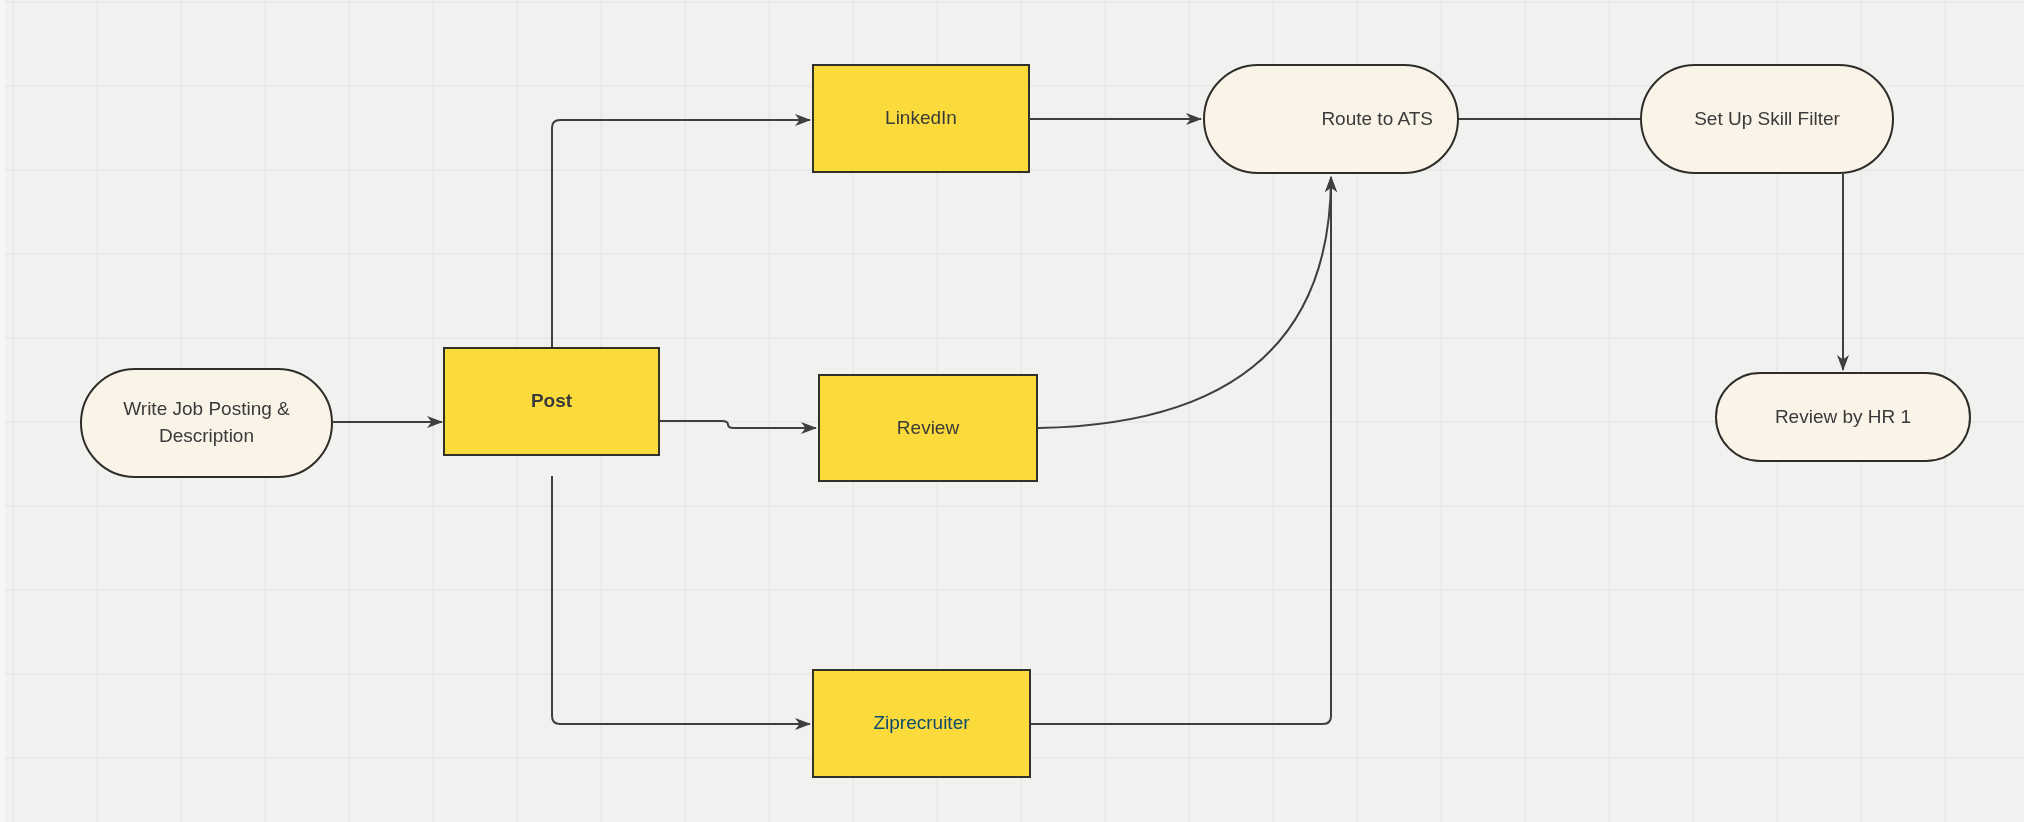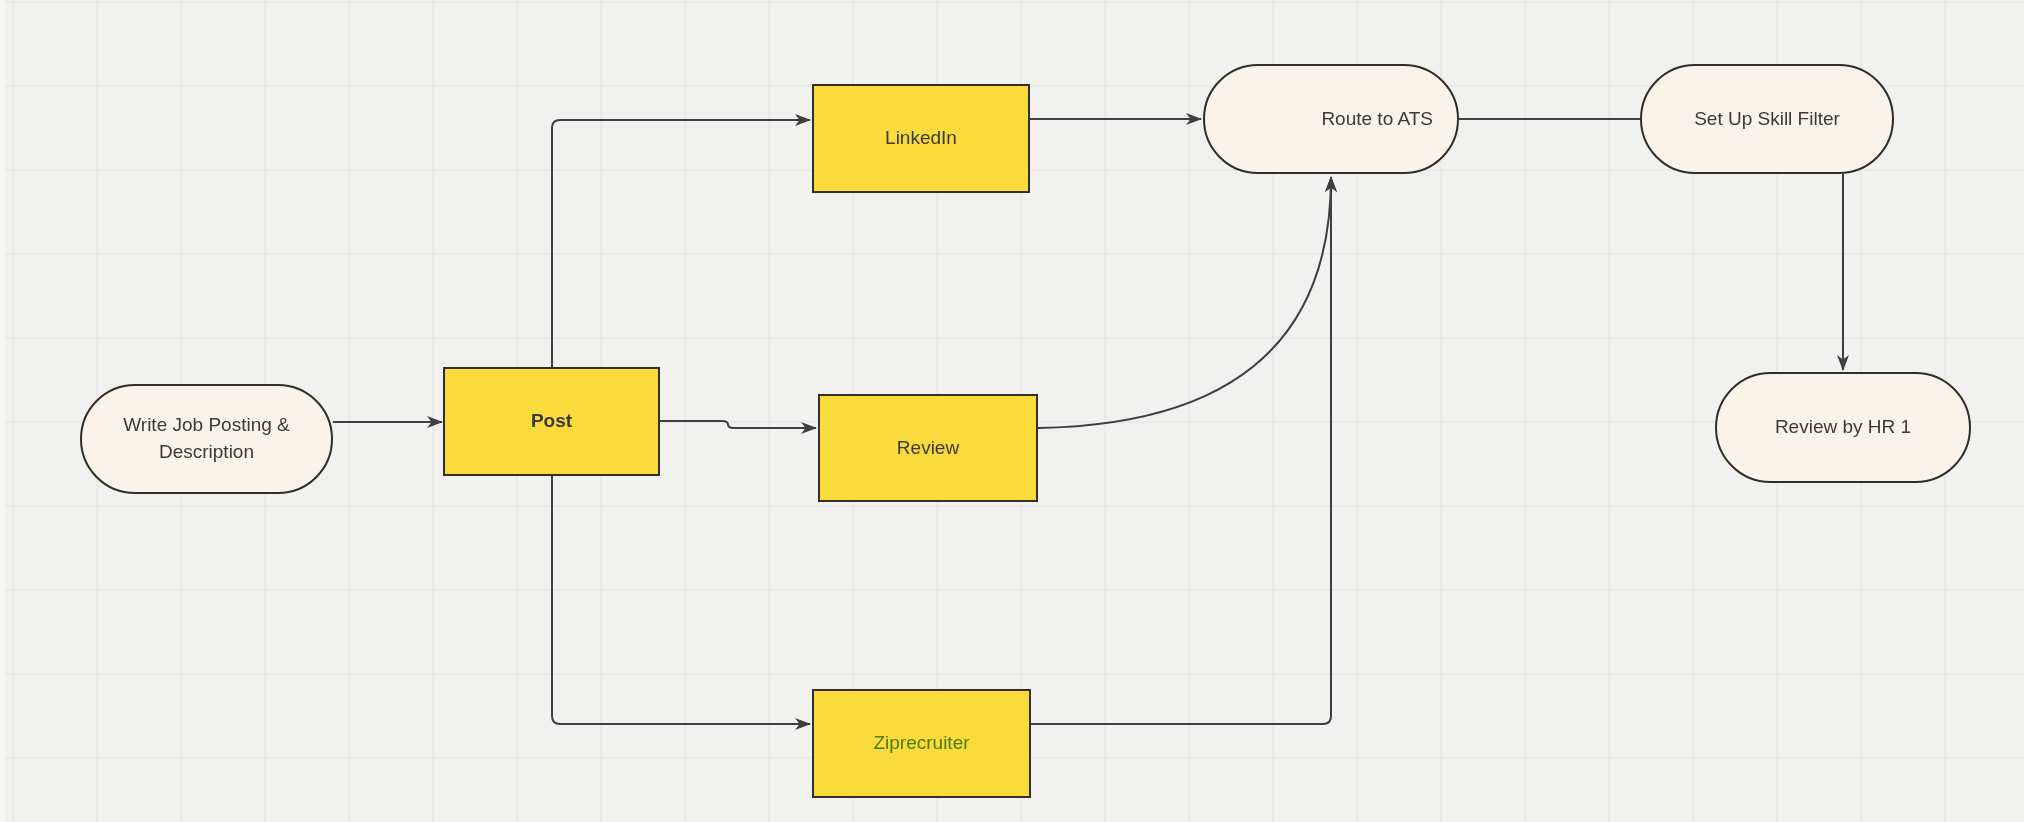--- a/index.html
+++ b/index.html
@@ -51,21 +51,20 @@
     line-height: 1.4;
     cursor: default;
   }
   .node .node-label {
     display: block;
     padding: 0 24px;
   }
   .node.process {
     border-style: solid;
     border-width: 2px;
-    margin-top: 20px;
   }
   .node.terminator {
     border-style: solid;
     border-width: 2px;
     border-radius: 56px;
   }
 </style>
 </head>
 <body>
 
@@ -83,38 +82,38 @@
         <path class="connector" d="M660,421 H722 Q728,421 728,424.5 Q728,428 734,428 H816" stroke="#3F3F3F" marker-end="url(#arrow)"></path>
         <path class="connector" d="M552,476 V716 Q552,724 560,724 H810" stroke="#3F3F3F" marker-end="url(#arrow)"></path>
         <path class="connector" d="M1030,119 H1201" stroke="#3F3F3F" marker-end="url(#arrow)"></path>
         <path class="connector" d="M1038,428 Q1331,423 1331,177" stroke="#3F3F3F" marker-end="url(#arrow)"></path>
         <path class="connector" d="M1031,724 H1323 Q1331,724 1331,716 V177" stroke="#3F3F3F" marker-end="url(#arrow)"></path>
         <path class="connector" d="M1459,119 H1714" stroke="#3F3F3F" marker-end="url(#arrow)"></path>
         <path class="connector" d="M1843,174 V370" stroke="#3F3F3F" marker-end="url(#arrow)"></path>
       </g>
   </svg>
   <div id="node-layer">
-      <div class="node terminator" style="left: 80px; top: 384px; width: 253px; height: 110px; color: rgb(58, 58, 58); background: rgb(250, 243, 232); border-color: rgb(46, 45, 42);">
+      <div class="node terminator" style="left: 80px; top: 368px; width: 253px; height: 110px; color: rgb(58, 58, 58); background: rgb(250, 243, 232); border-color: rgb(46, 45, 42);">
         <span class="node-label">Write Job Posting &amp; Description</span>
       </div>
       <div class="node process" style="left: 443px; top: 347px; width: 217px; height: 109px; color: rgb(58, 58, 58); background: rgb(251, 219, 60); border-color: rgb(50, 48, 42); font-weight: bold;">
         <span class="node-label">Post</span>
       </div>
       <div class="node process" style="left: 812px; top: 64px; width: 218px; height: 109px; color: rgb(58, 58, 58); background: rgb(251, 219, 60); border-color: rgb(50, 48, 42);">
         <span class="node-label">LinkedIn</span>
       </div>
       <div class="node process" style="left: 818px; top: 374px; width: 220px; height: 108px; color: rgb(58, 58, 58); background: rgb(251, 219, 60); border-color: rgb(50, 48, 42);">
         <span class="node-label">Review</span>
       </div>
-      <div class="node process" style="left: 812px; top: 669px; width: 219px; height: 109px; color: #4d7c0f; background: rgb(251, 219, 60); border-color: rgb(50, 48, 42);">
+      <div class="node process" style="left: 812px; top: 669px; width: 219px; height: 109px; color: #0c4a6e; background: rgb(251, 219, 60); border-color: rgb(50, 48, 42);">
         <span class="node-label">Ziprecruiter</span>
       </div>
       <div class="node terminator" style="left: 1203px; top: 64px; width: 256px; height: 110px; color: rgb(58, 58, 58); background: rgb(250, 243, 232); border-color: rgb(46, 45, 42); justify-content: flex-end;">
         <span class="node-label">Route to ATS</span>
       </div>
       <div class="node terminator" style="left: 1640px; top: 64px; width: 254px; height: 110px; color: rgb(58, 58, 58); background: rgb(250, 243, 232); border-color: rgb(46, 45, 42);">
         <span class="node-label">Set Up Skill Filter</span>
       </div>
-      <div class="node terminator" style="left: 1715px; top: 372px; width: 256px; height: 111px; color: rgb(58, 58, 58); background: rgb(250, 243, 232); border-color: rgb(46, 45, 42);">
+      <div class="node terminator" style="left: 1715px; top: 372px; width: 256px; height: 90px; color: rgb(58, 58, 58); background: rgb(250, 243, 232); border-color: rgb(46, 45, 42);">
         <span class="node-label">Review by HR 1</span>
       </div>
     </div>
 </div>
 
 </body></html>

